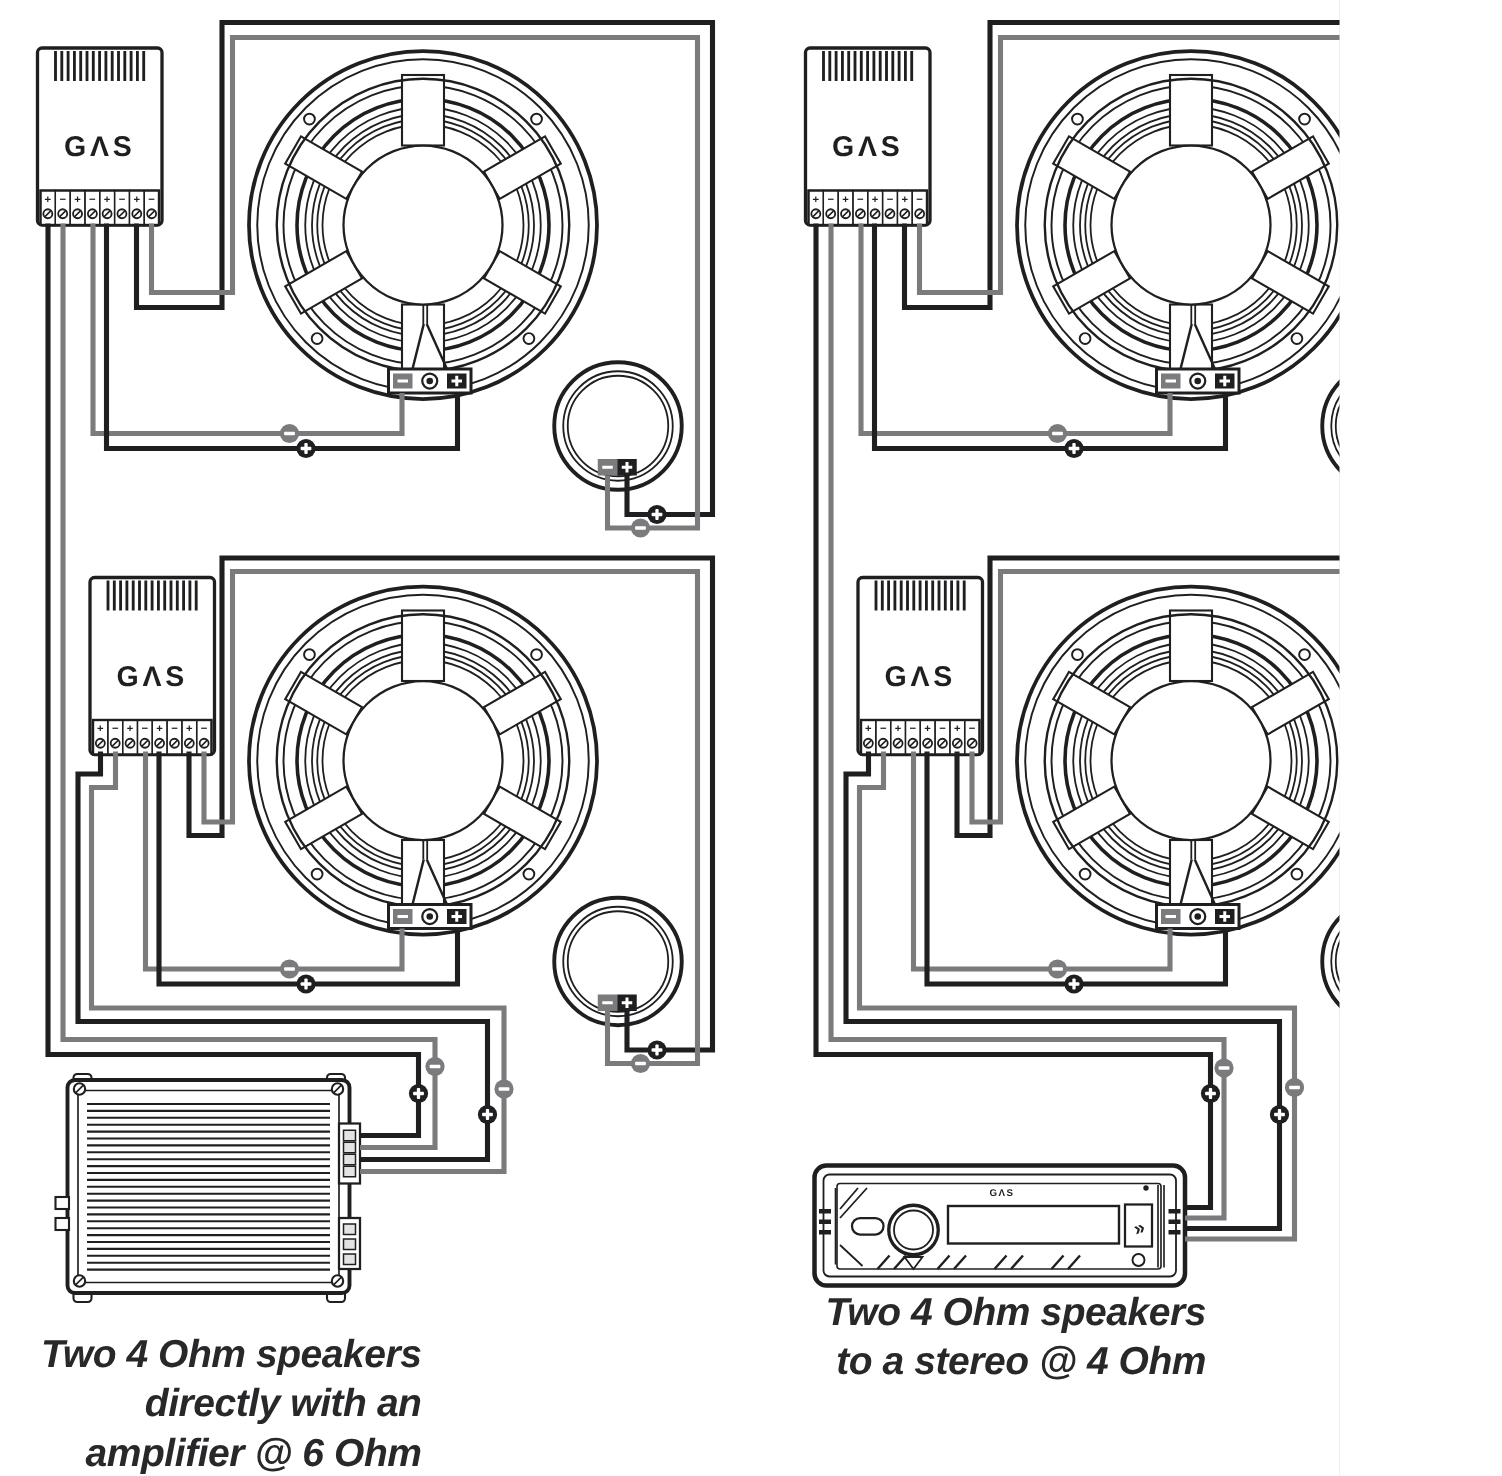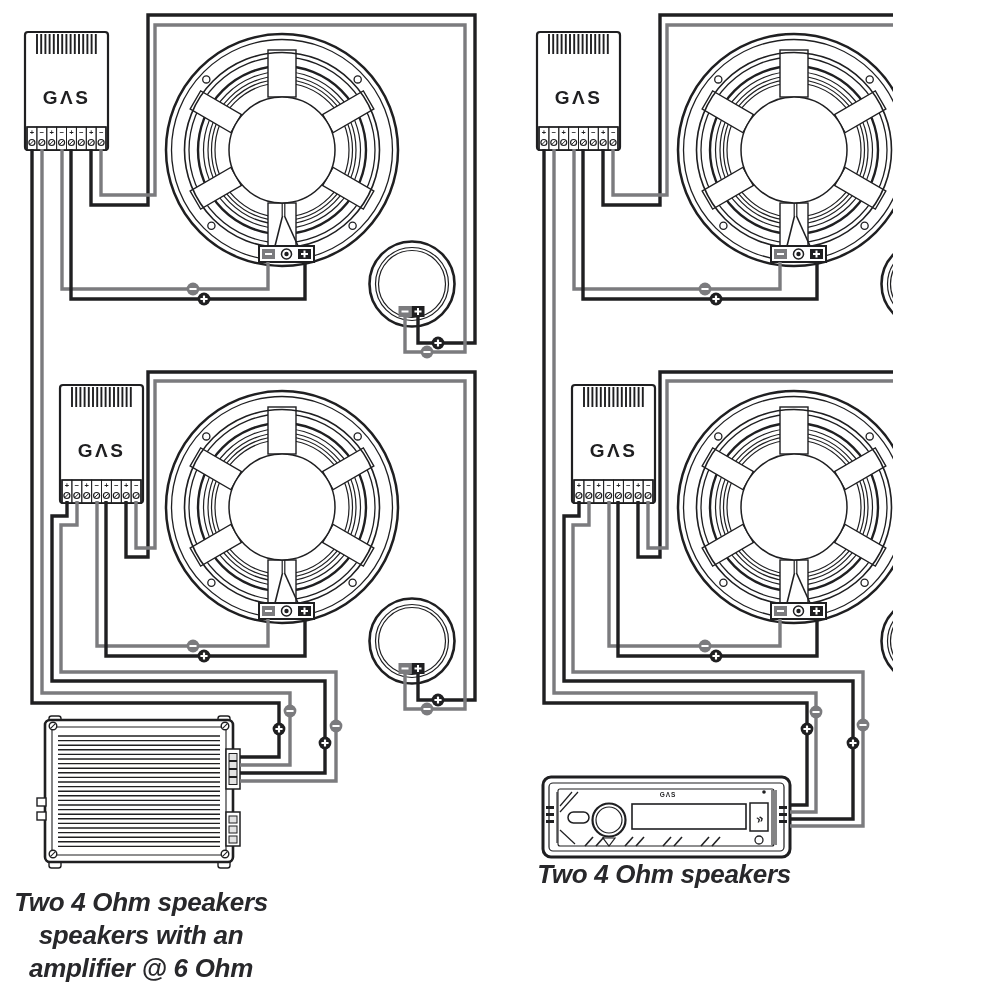--- a/index.html
+++ b/index.html
@@ -1,19 +1,19 @@
 <!DOCTYPE html>
 <html><head>
 <meta charset="utf-8">
 <style>
   html,body{margin:0;padding:0;background:#fff;}
   #stage{position:relative;width:893px;height:984px;background:#5eead4;overflow:hidden;
          font-family:"Liberation Sans",sans-serif;}
   #diagram-svg{position:absolute;left:0;top:0;}
-  .caption{position:absolute;width:280px;text-align:center;
+  .caption{position:absolute;width:280px;text-align:right;
            font-family:"Liberation Sans",sans-serif;
            font-style:italic;font-weight:700;font-size:26px;line-height:33px;
            letter-spacing:-0.3px;color:#28282b;}
   #caption-left{left:1px;top:886px;}
   #caption-right{left:524px;top:858px;}
 </style>
 </head>
 <body>
 
 <div id="stage">
@@ -659,20 +659,21 @@
         <g>
           <circle cx="853" cy="743" r="6.4" fill="#1f1f21"></circle>
           <rect x="849.4" y="741.9" width="7.2" height="2.2" rx="0.6" fill="#fff"></rect>
           <rect x="851.9" y="739.4" width="2.2" height="7.2" rx="0.6" fill="#fff"></rect>
         </g>
       </svg>
     </div>
 
   <div class="caption" id="caption-left">
     <div>Two 4 Ohm speakers</div>
-    <div>speakers with an</div>
+    <div>directly with an</div>
     <div>amplifier @ 6 Ohm</div>
   </div>
 
   <div class="caption" id="caption-right">
     <div>Two 4 Ohm speakers</div>
+    <div>to a stereo @ 4 Ohm</div>
   </div>
 </div>
 
 </body></html>

